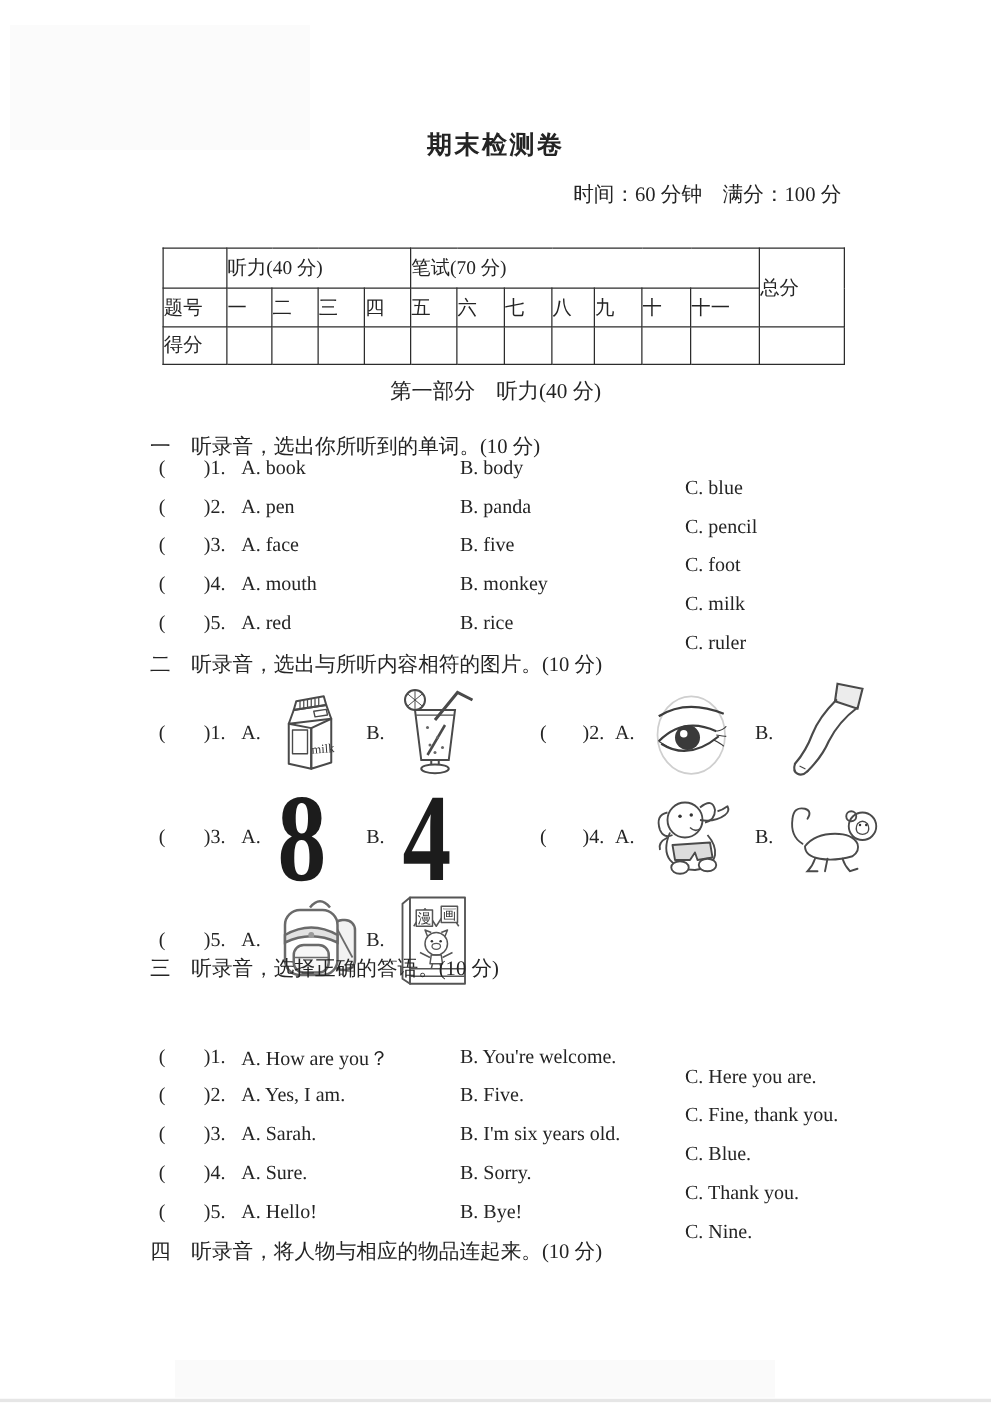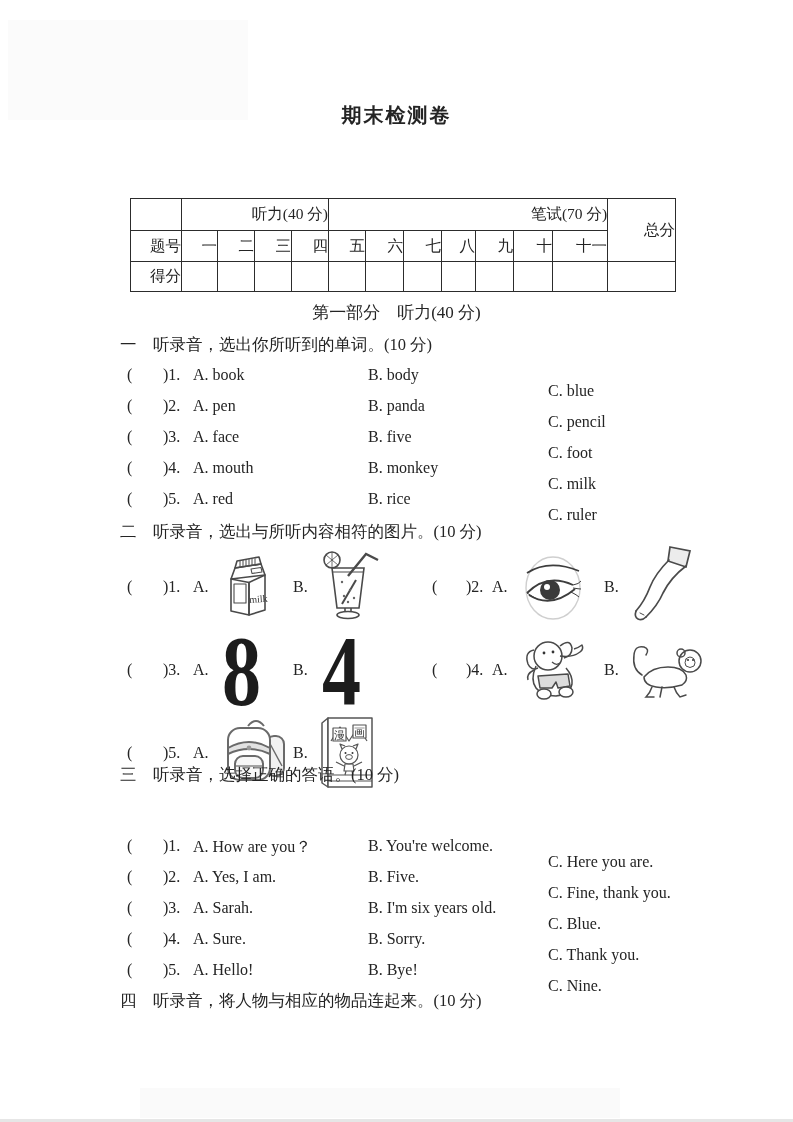--- a/index.html
+++ b/index.html
@@ -4,21 +4,21 @@
 <style>
   html,body{margin:0;padding:0;background:#fff;}
   .page{position:relative;width:793px;height:1122px;background:#ffffff;overflow:hidden;
         font-family:"Liberation Serif","DejaVu Serif",serif;color:#242424;}
   .smudge{position:absolute;pointer-events:none;}
   .title{position:absolute;top:102px;left:0;right:0;text-align:center;
          font-size:20px;font-weight:700;letter-spacing:2px;}
   .meta{position:absolute;top:145px;right:120px;font-size:16.5px;}
   table.score{position:absolute;left:130px;top:198px;width:545px;border-collapse:collapse;
         table-layout:fixed;font-size:15.5px;color:#242424;}
-  table.score td{border:1.6px solid #2c2c2c;text-align:right;vertical-align:middle;padding:0;overflow:hidden;}
+  table.score td{border:1.6px solid #2c2c2c;text-align:left;vertical-align:middle;padding:0;overflow:hidden;}
   tr.r1 td{height:31px;} tr.r2 td{height:30px;} tr.r3 td{height:29px;}
   .part-heading{position:absolute;top:301px;left:0;right:0;text-align:center;font-size:17px;}
   .sec-title{position:absolute;left:120px;font-size:16.5px;}
   .qrow{position:absolute;left:0;width:793px;height:22px;font-size:16px;}
   .qrow span{position:absolute;white-space:nowrap;}
   .paren{left:127px;} .qnum{left:163px;} .optA{left:193px;} .optB{left:368px;} .optC{left:548px;margin-top:16px;}
   .s2B{left:293px;} .paren2{left:432px;} .qnum2{left:466px;} .optA2{left:492px;} .optB2{left:604px;}
   .img{position:absolute;}
   .big-digit{position:absolute;font-size:100px;line-height:68px;font-weight:700;
              transform:scaleX(0.78);transform-origin:left top;color:#1c1c1c;}
@@ -27,20 +27,21 @@
 </head>
 <body>
 
 <div class="page">
 
   <div class="smudge" style="left:8px;top:20px;width:240px;height:100px;background:#fbfbfb;"></div>
   <div class="smudge" style="left:140px;top:1088px;width:480px;height:30px;background:#fafafa;"></div>
   <div class="smudge" style="left:0;top:1119px;width:793px;height:3px;background:#e6e6e6;"></div>
 
   <div class="title">期末检测卷</div>
+  <div class="meta">时间：60 分钟　满分：100 分</div>
 
   <table class="score">
     <colgroup>
       <col style="width:51px">
         <col style="width:36px">
         <col style="width:37px">
         <col style="width:37px">
       <col style="width:37px">
         <col style="width:37px">
         <col style="width:38px">
@@ -85,21 +86,21 @@
       <td></td>
           <td></td>
       <td></td>
       <td></td>
     </tr>
   </tbody>
     </table>
 
   <div class="part-heading">第一部分　听力(40 分)</div>
 
-  <div class="sec-title" style="top:334px">一　听录音，选出你所听到的单词。(10 分)</div>
+  <div class="sec-title" style="top:346px">一　听录音，选出你所听到的单词。(10 分)</div>
 
   <div class="qrow" style="top:366px">
     <span class="paren">(</span>
     <span class="qnum">)1.</span>
     <span class="optA">A. book</span>
     <span class="optB">B. body</span>
     <span class="optC">C. blue</span>
   </div>
   <div class="qrow" style="top:397px">
     <span class="paren">(</span>

